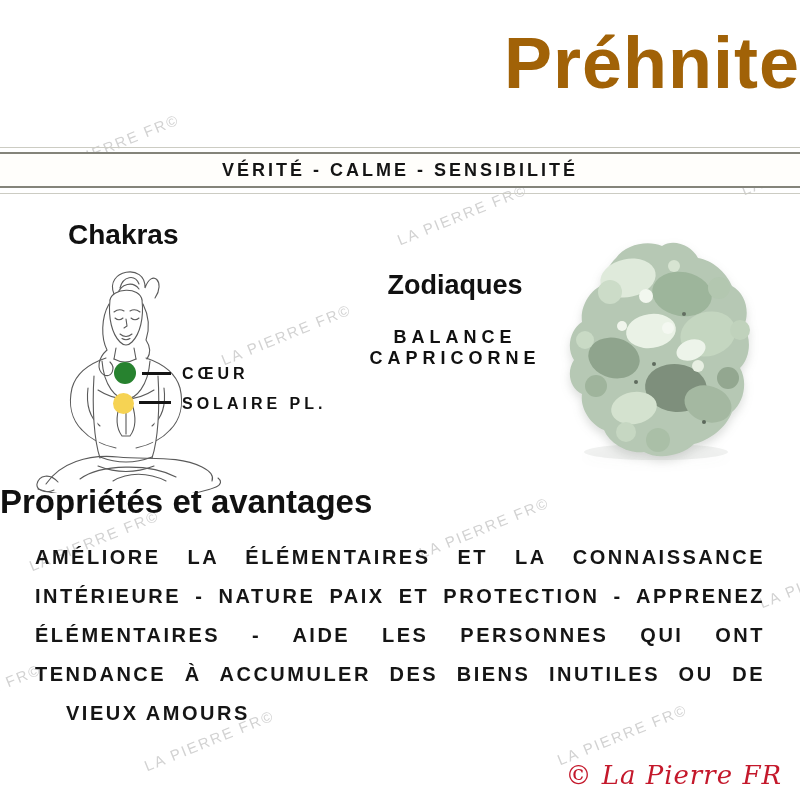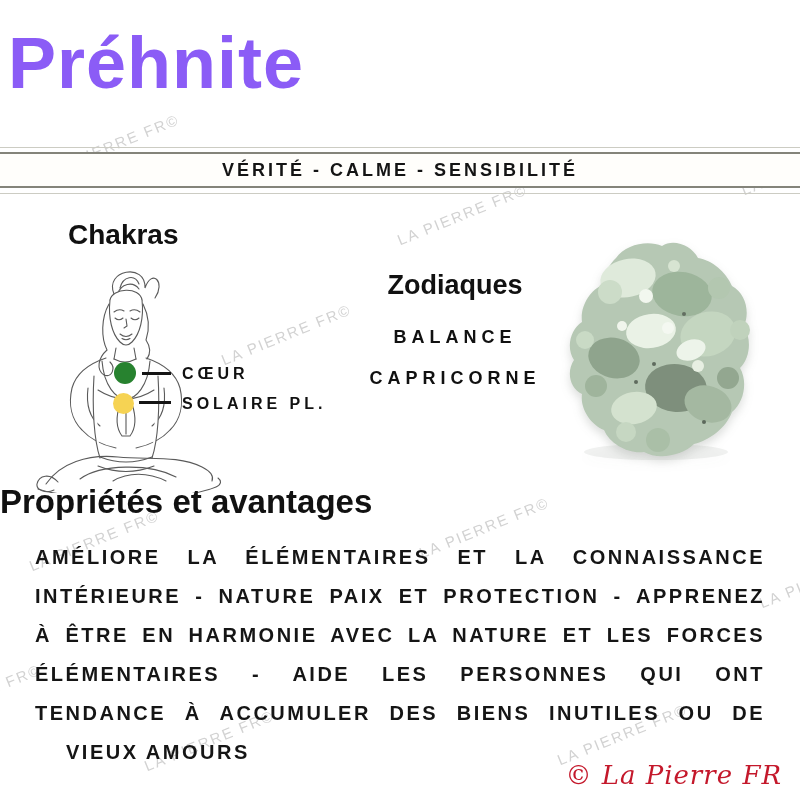--- a/index.html
+++ b/index.html
@@ -11,22 +11,22 @@
   }
   
   .wm {
     position:absolute; white-space:nowrap;
     font-size:15px; letter-spacing:2px; color:#c3c3c3; opacity:.75;
     transform:rotate(-22deg); transform-origin:left center;
     pointer-events:none; z-index:1;
   }
   
   .title {
-    position:absolute; left:0; right:0; top:22px; text-align:left;
-    font-size:72px; font-weight:bold; letter-spacing:1px; color:#8b5cf6; z-index:3;margin-left:8px;
+    position:absolute; left:0; right:0; top:22px; text-align:right;
+    font-size:72px; font-weight:bold; letter-spacing:1px; color:#a16207; z-index:3;margin-left:8px;
   }
   
   .band {
     position:absolute; left:0; right:0; top:152px; height:36px;
     background:#fffefb; border-top:2px solid #84847a; border-bottom:2px solid #84847a;
     display:flex; align-items:center; justify-content:center; z-index:3;
   }
   .band-outer-line { position:absolute; left:0; right:0; height:1px; background:#ccccc3; z-index:2; }
   .band .subtitle {
     font-size:18px; font-weight:bold; letter-spacing:3px; color:#141414;
@@ -45,21 +45,21 @@
   .chakra-label {
     position:absolute; font-size:16px; font-weight:bold; letter-spacing:4px; z-index:4;
   }
   .label-heart { left:182px; top:365px; }
   .label-solar { left:182px; top:395px; }
   
   .zodiac-block { position:absolute; left:350px; top:270px; width:210px; text-align:center; z-index:3; }
   .zodiac-heading { font-size:27px; font-weight:bold; }
   .zodiac-item { font-size:18px; font-weight:bold; letter-spacing:5px; }
   .zodiac-item.first { margin-top:26px; }
-  .zodiac-item.second { margin-top:20px; }
+  .zodiac-item.second { }
   
   .stone-svg { position:absolute; left:556px; top:236px; width:200px; height:226px; z-index:2;
                filter:drop-shadow(0 5px 5px rgba(60,70,60,.18)); }
   
   .properties-heading {
     position:absolute; left:0; right:0; top:483px; text-align:left;
     font-size:33px; font-weight:bold; z-index:3;
   }
   .body-text { position:absolute; left:35px; width:730px; top:538px; z-index:3; }
   .body-line {
@@ -191,21 +191,20 @@
     <circle cx="98" cy="128" r="2" fill="#5f6b5e"></circle>
     <circle cx="128" cy="78" r="2" fill="#626e61"></circle>
     <circle cx="80" cy="146" r="2" fill="#5f6b5e"></circle>
     <circle cx="148" cy="186" r="2" fill="#5c685b"></circle>
   </svg>
 
   <h2 class="properties-heading">Propriétés et avantages</h2>
   <div class="body-text">
     <div class="body-line">AMÉLIORE LA ÉLÉMENTAIRES ET LA CONNAISSANCE</div>
     <div class="body-line">INTÉRIEURE - NATURE PAIX ET PROTECTION - APPRENEZ</div>
-    <div class="body-line">À ÊTRE EN HARMONIE AVEC LA NATURE ET LES FORCES</div>
     <div class="body-line">ÉLÉMENTAIRES - AIDE LES PERSONNES QUI ONT</div>
     <div class="body-line">TENDANCE À ACCUMULER DES BIENS INUTILES OU DE</div>
     <div class="body-line last">VIEUX AMOURS</div>
   </div>
 
   <div class="signature">© La Pierre FR</div>
 
 </div>
 
 </body></html>

